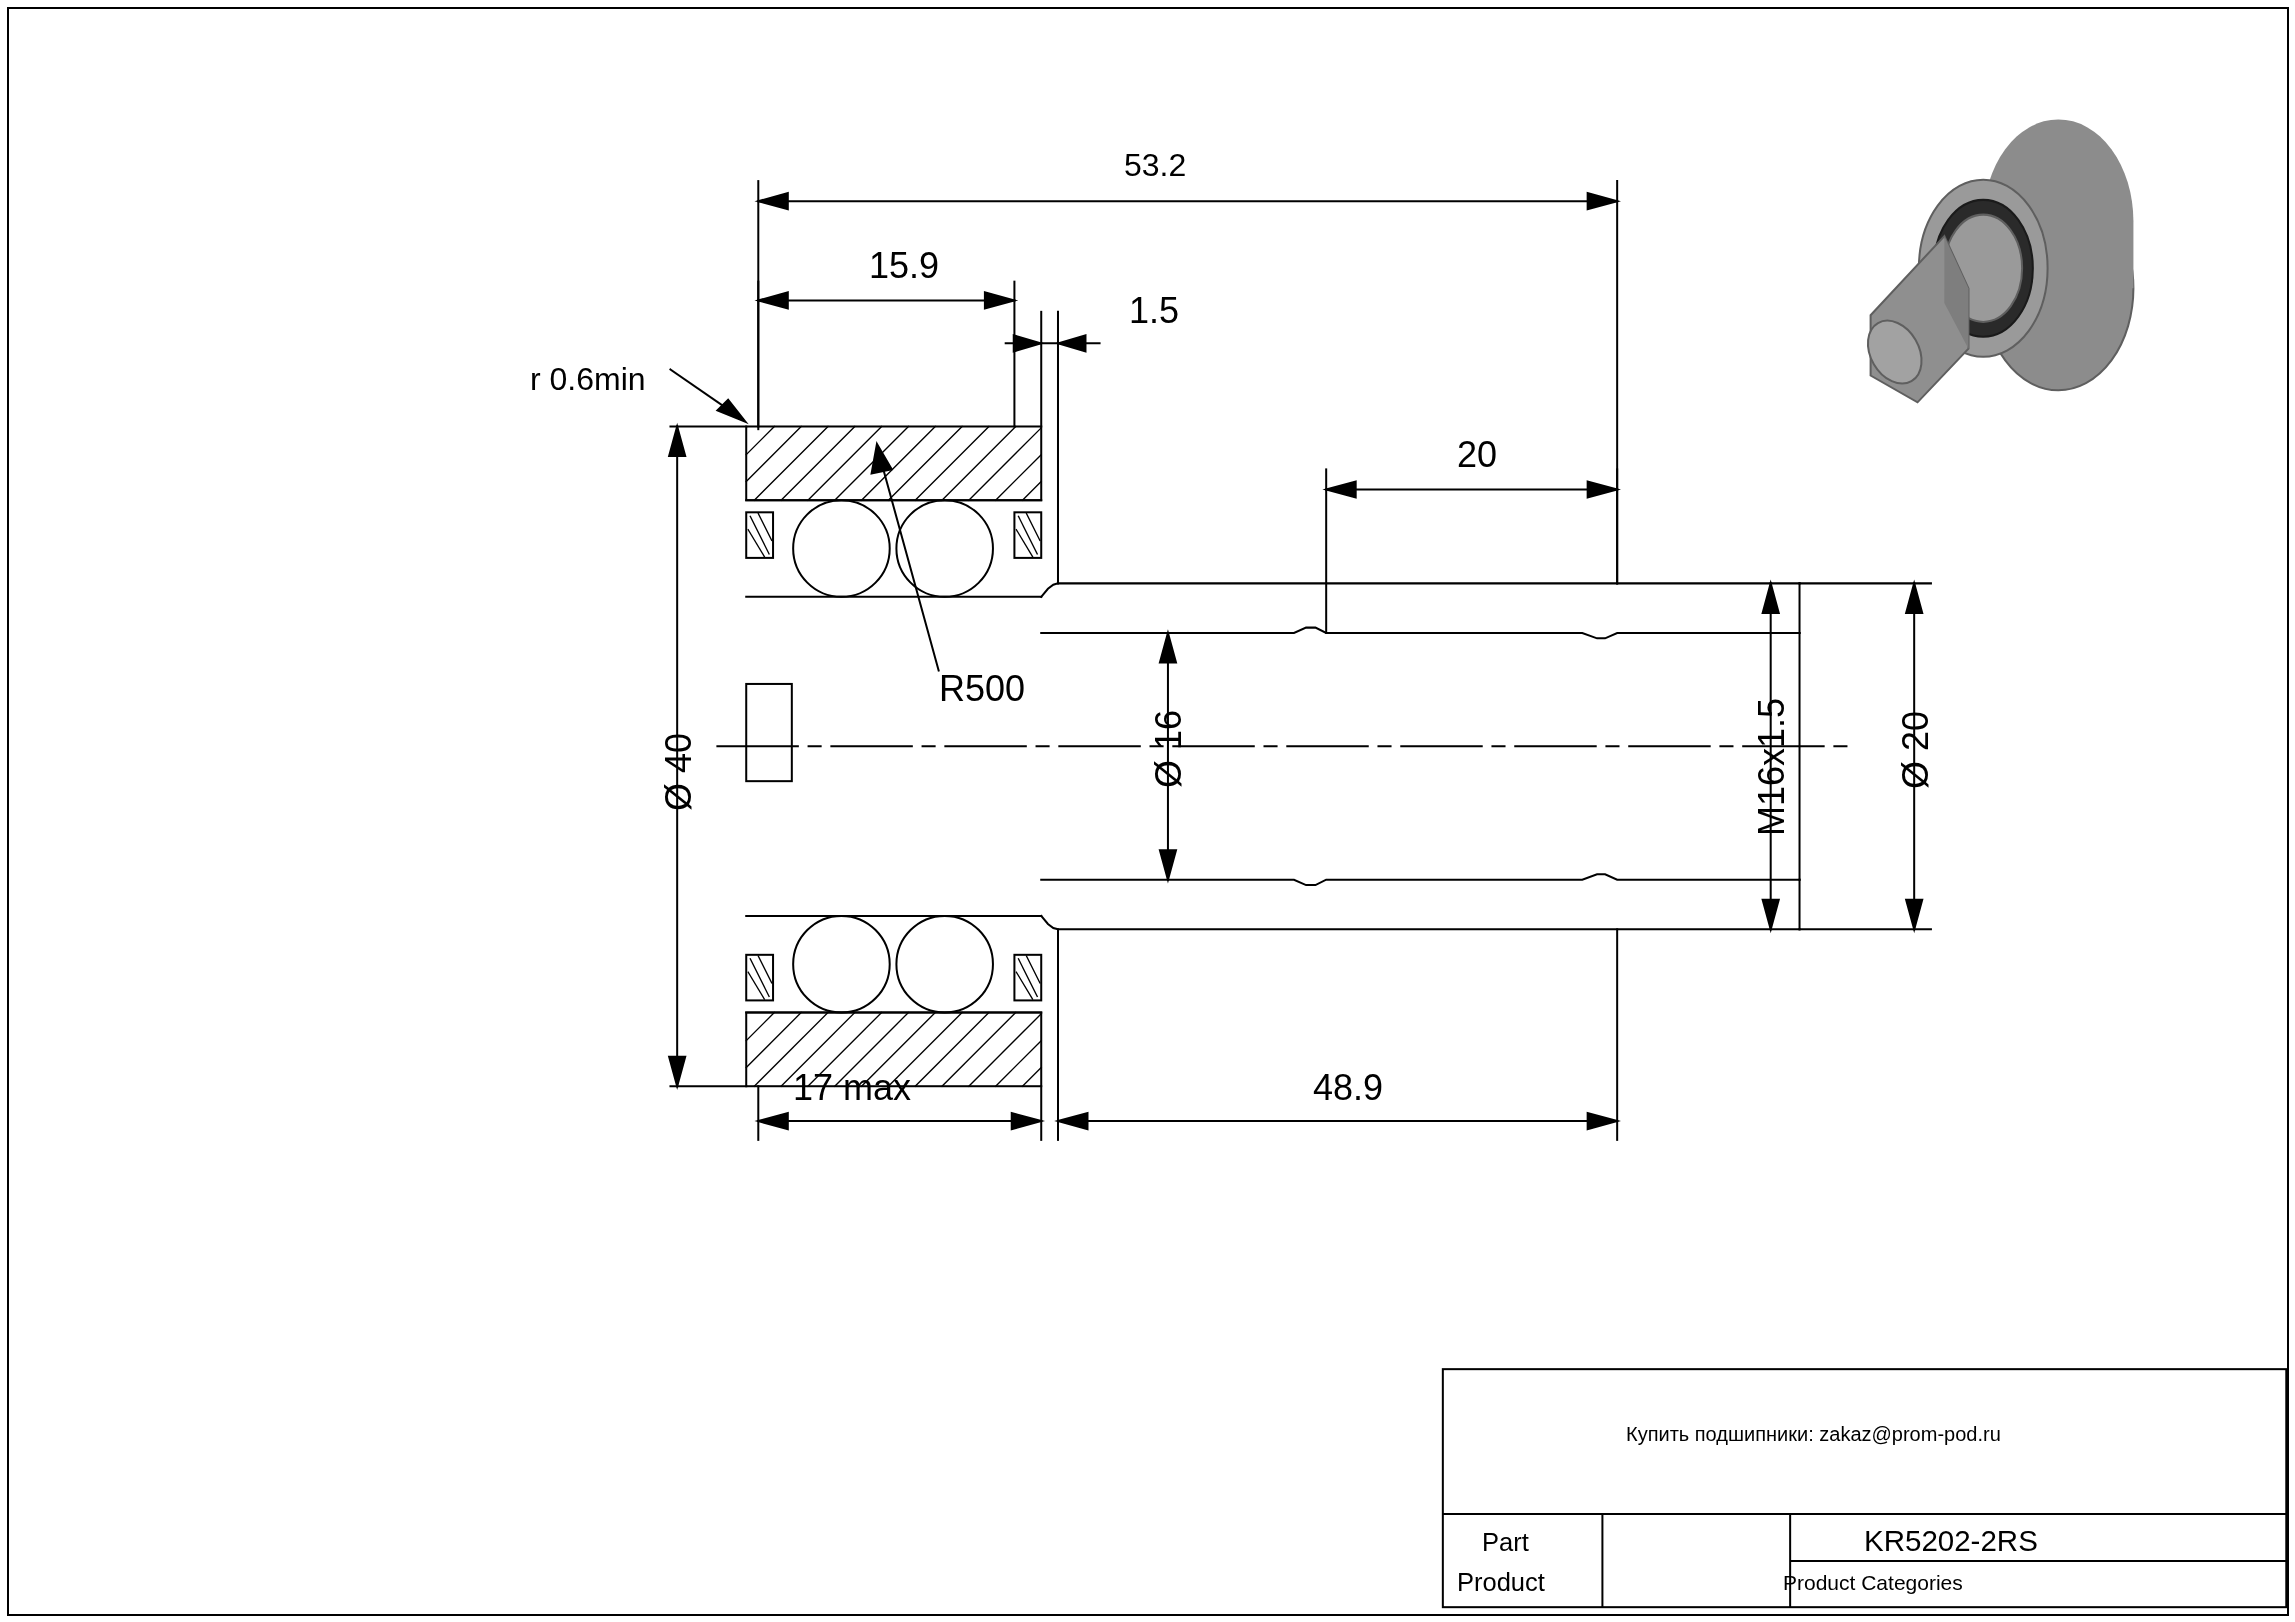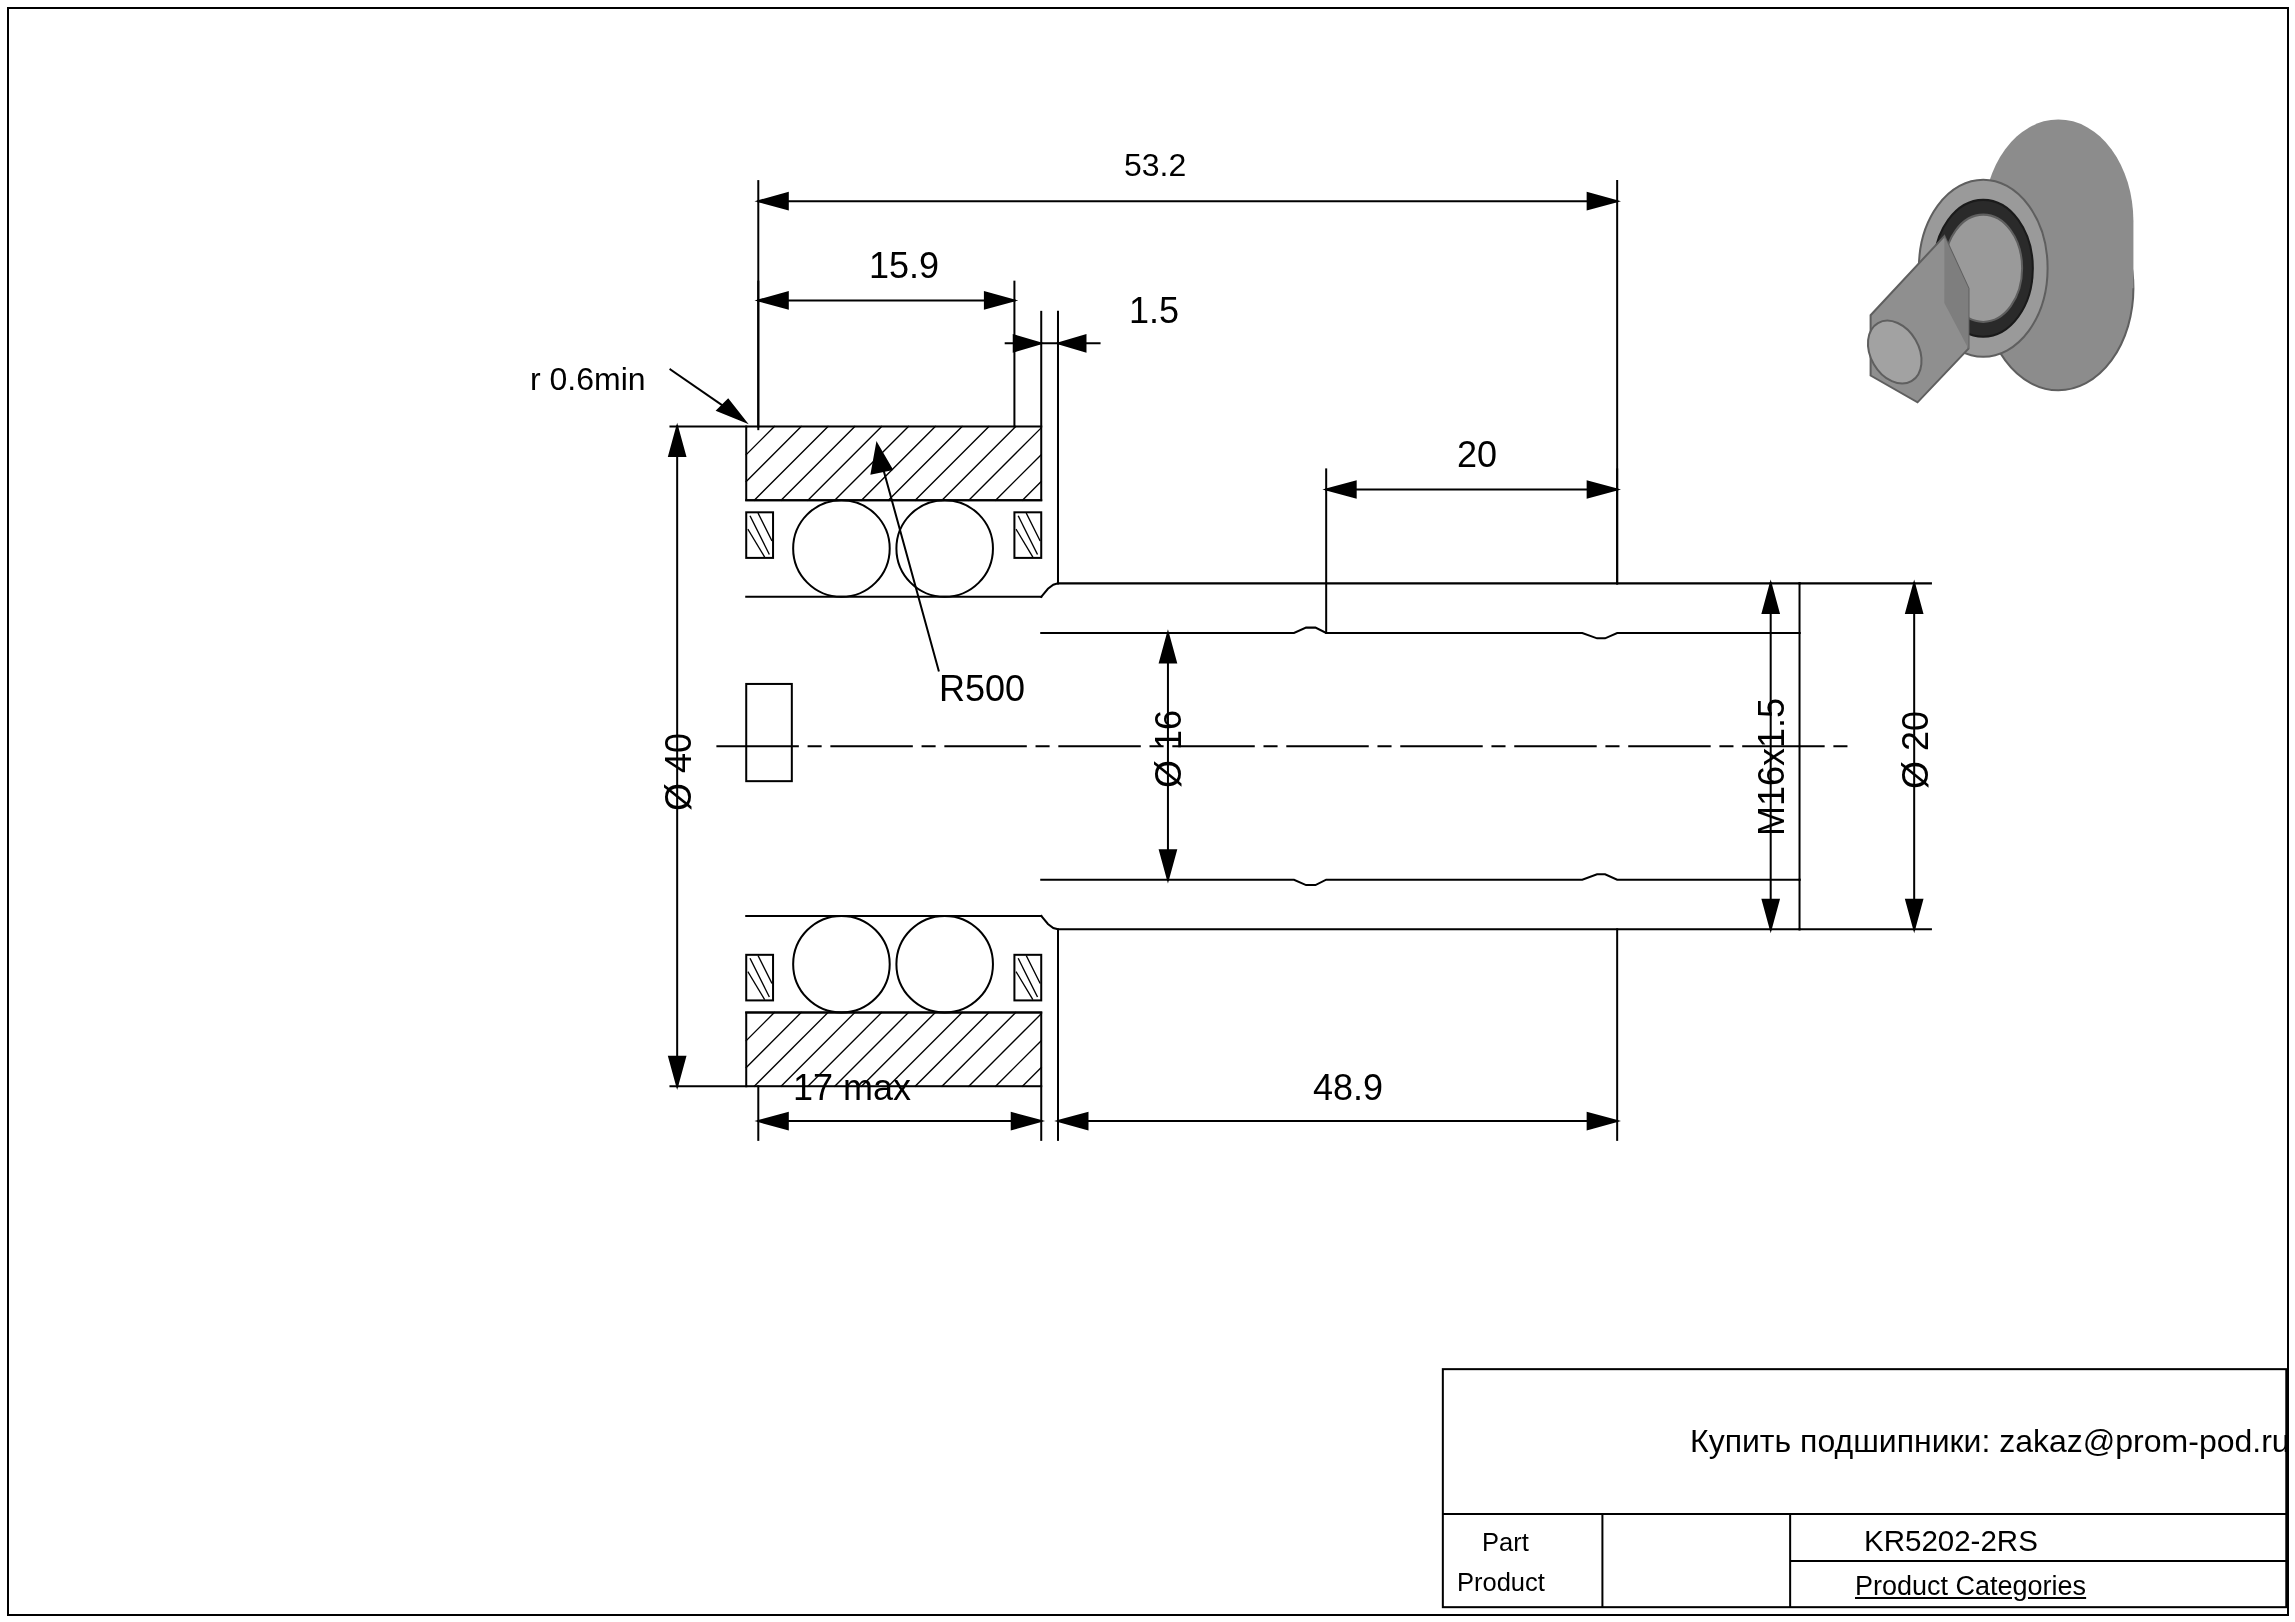--- a/index.html
+++ b/index.html
@@ -252,23 +252,23 @@
   <svg class="draw" viewBox="0 0 3423 2419">
     <g stroke="#000" fill="none" stroke-width="3">
       <rect x="2152" y="2042" width="1258" height="355"></rect>
       <line x1="2152" y1="2258" x2="3410" y2="2258"></line>
       <line x1="2390" y1="2258" x2="2390" y2="2397"></line>
       <line x1="2670" y1="2258" x2="2670" y2="2397"></line>
       <line x1="2670" y1="2328" x2="3410" y2="2328"></line>
     </g>
   </svg>
 
-  <div class="tb-text" style="left:1690px; top:1423px; font-size:32px;">Купить подшипники: zakaz@prom-pod.ru</div>
+  <div class="tb-text" style="left:1626px; top:1423px; font-size:20px;">Купить подшипники: zakaz@prom-pod.ru</div>
 
   <div class="tb-text" style="left:1482px; top:1528px; font-size:25.5px;">Part</div>
   <div class="tb-text" style="left:1457px; top:1568px; font-size:25.5px;">Product</div>
 
   <div class="tb-text" style="left:1864px; top:1524px; font-size:29.5px;">KR5202-2RS</div>
 
-  <div class="tb-text" style="left:1855px; top:1571px; font-size:27px;text-decoration:underline;">Product Categories</div>
+  <div class="tb-text" style="left:1783px; top:1571px; font-size:21px;">Product Categories</div>
 
 </div>
 
 
 </body></html>

